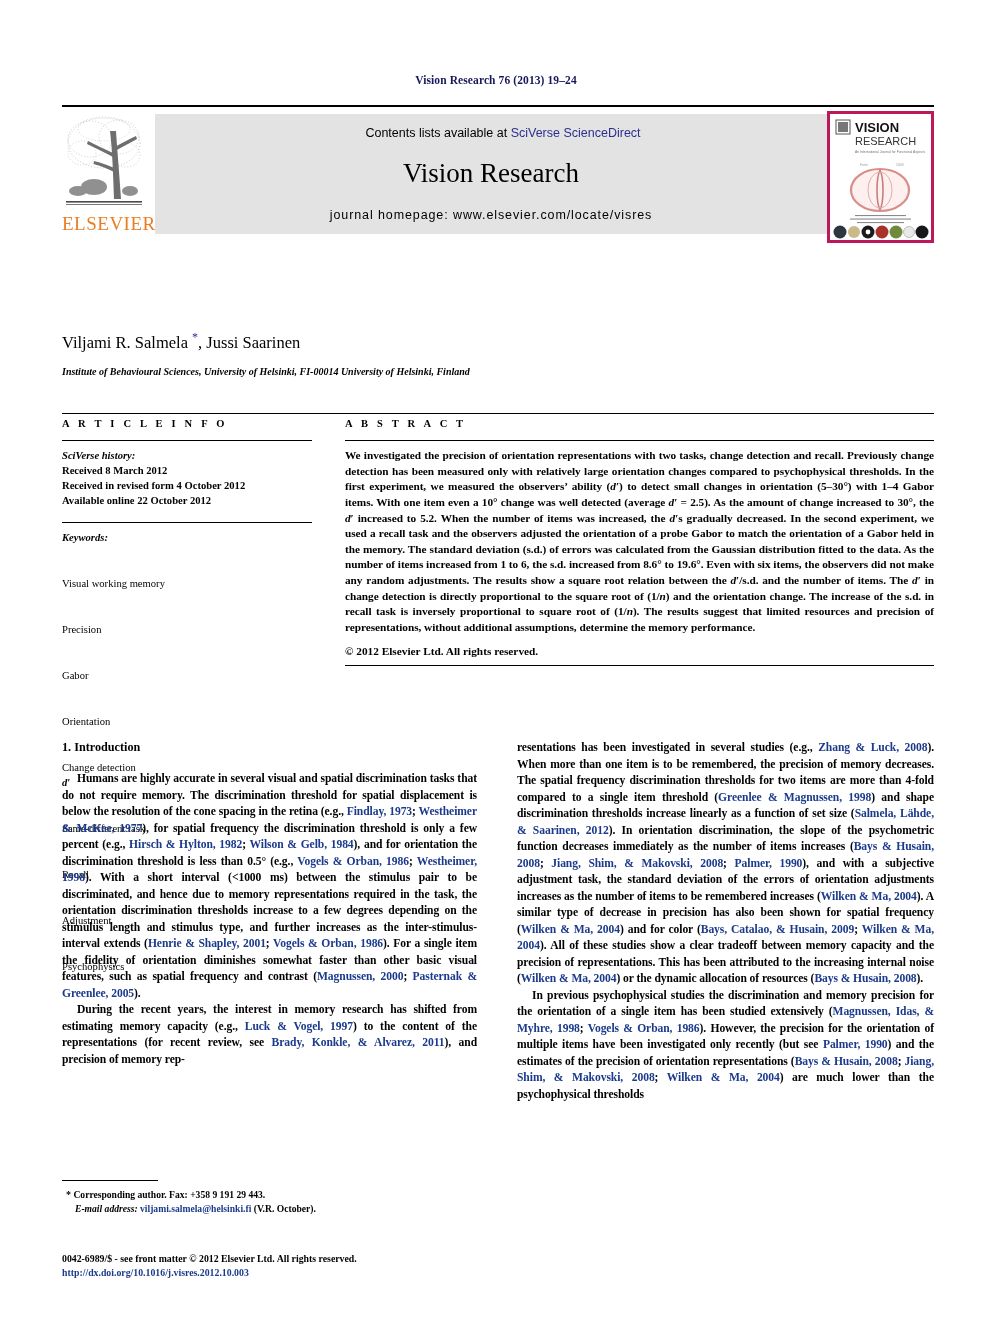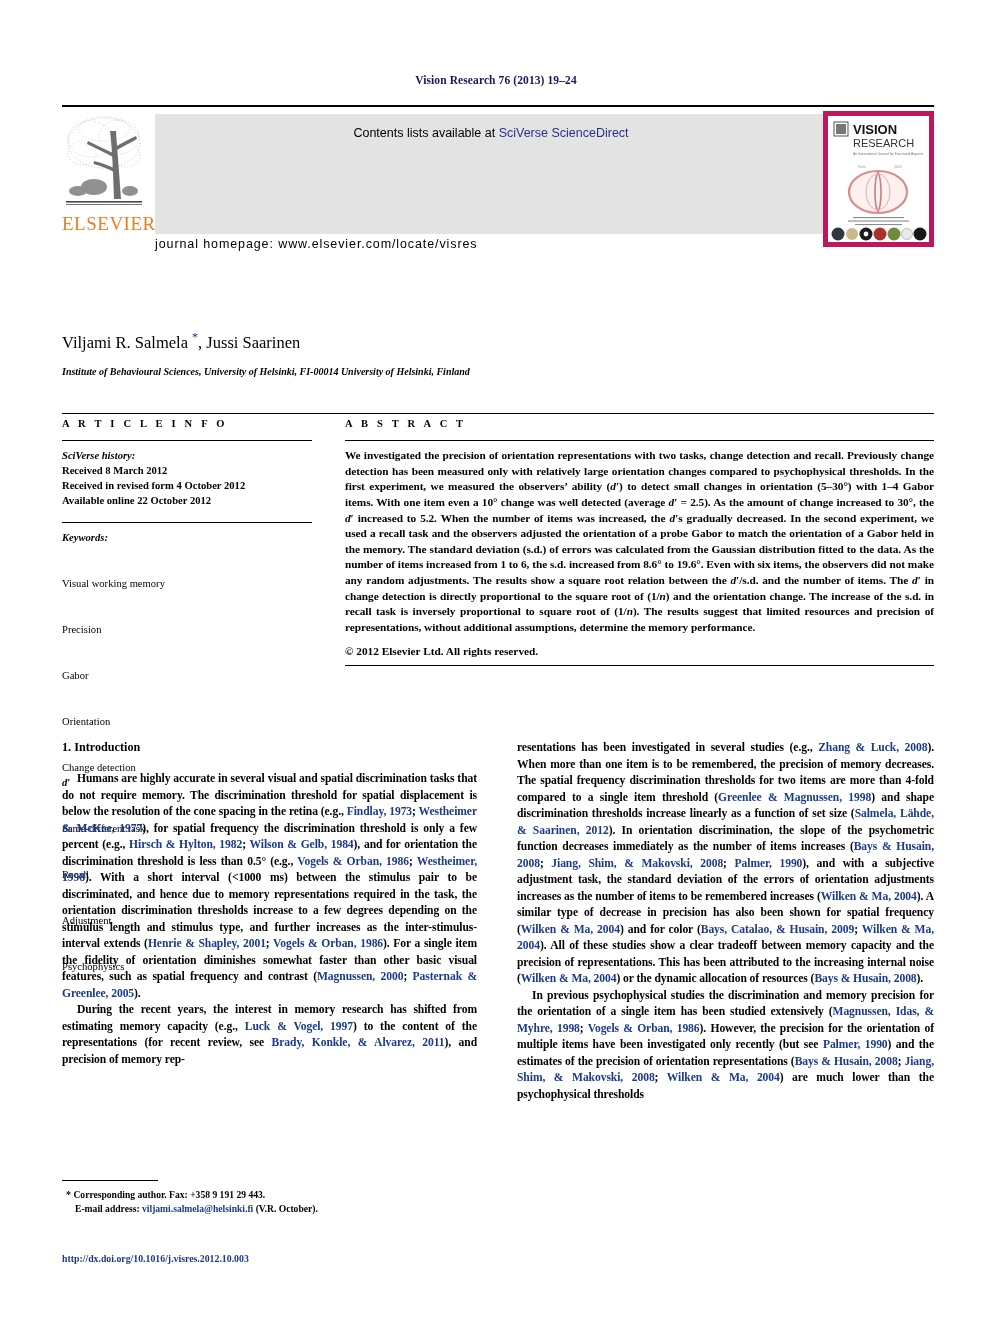--- a/index.html
+++ b/index.html
@@ -73,47 +73,48 @@
     background: #e3e3e3;
   }
   .contents-line {
     position: absolute;
     left: 0; top: 12px;
     width: 672px;
     text-align: center;
     font-family: "Liberation Sans", sans-serif;
     font-size: 12.5px;
     color: #000;
+    padding-left: 12px;
   }
   .contents-line .sd-link { color: #2b2f8e; }
   .journal-name {
     position: absolute;
     left: 0; top: 44px;
     width: 672px;
     text-align: center;
     font-family: "Liberation Serif", serif;
     font-size: 27px;
     color: #000;
   }
   .homepage-line {
     position: absolute;
     left: 0; top: 94px;
     width: 672px;
+    text-align: center;
     font-family: "Liberation Sans", sans-serif;
     font-size: 12.5px;
     letter-spacing: .9px;
     color: #000;
-    margin-top: 29px;
   }
   .cover-thumb {
     position: absolute;
     right: 0; top: 4px;
     width: 101px;
     height: 126px;
-    border: 5px solid #be185d;
+    border: 3px solid #be185d;
     background: #fdfdfd;
     overflow: hidden;
   }
 
   
   .title {
     position: absolute;
     left: 62px; top: 290px;
     width: 880px;
     font-size: 24px;
@@ -230,21 +231,21 @@
     border-top: 1px solid #000;
     width: 96px;
     margin-bottom: 6px;
   }
   .footnote-text {
     font-size: 9.6px;
     line-height: 1.5;
     font-weight: bold;
   }
   .footnote-text .star { font-size: 10px; }
-  .footnote-text .em { }
+  .footnote-text .em { font-style: italic; }
   .footnote-text .mail { color: #1b3a8c; }
   .fn-indent { padding-left: 13px; text-indent: -9px; }
 
   
   .bottom-matter {
     position: absolute;
     left: 62px; top: 1252px;
     width: 500px;
     font-size: 9.8px;
     line-height: 1.45;
@@ -288,20 +289,21 @@
           <rect x="2" y="91" width="76" height="0.9" fill="#6a6a6a"></rect>
         </svg>
       </div>
       <div class="elsevier-word">ELSEVIER</div>
     </div>
 
     <div class="grey-band">
       <div class="contents-line">
         <span>Contents lists available at </span><span class="sd-link">SciVerse ScienceDirect</span>
       </div>
+      <div class="journal-name">Vision Research</div>
       <div class="homepage-line">journal homepage: www.elsevier.com/locate/visres</div>
     </div>
 
     <div class="cover-thumb">
       <svg width="101" height="126" viewBox="0 0 101 126" aria-hidden="true">
         <rect x="0" y="0" width="101" height="126" fill="#ffffff"></rect>
         <rect x="6" y="6" width="14" height="14" fill="none" stroke="#555" stroke-width="1"></rect>
         <rect x="8" y="8" width="10" height="10" fill="#777"></rect>
         <text x="25" y="18" font-family="Liberation Sans, sans-serif" font-size="13" font-weight="bold" fill="#111">VISION</text>
         <text x="25" y="31" font-family="Liberation Sans, sans-serif" font-size="11" fill="#333">RESEARCH</text>
@@ -391,16 +393,17 @@
         <span>Corresponding author. Fax: +358 9 191 29 443.</span>
       </div>
       <div style="padding-left:13px">
         <span class="em">E-mail address:</span>
         <span class="mail">viljami.salmela@helsinki.fi</span><span> (V.R. October).</span>
       </div>
     </div>
   </div>
 
   <div class="bottom-matter">
+    <div>0042-6989/$ - see front matter © 2012 Elsevier Ltd. All rights reserved.</div>
     <div class="doi">http://dx.doi.org/10.1016/j.visres.2012.10.003</div>
   </div>
 
 </div>
 
 </body></html>

